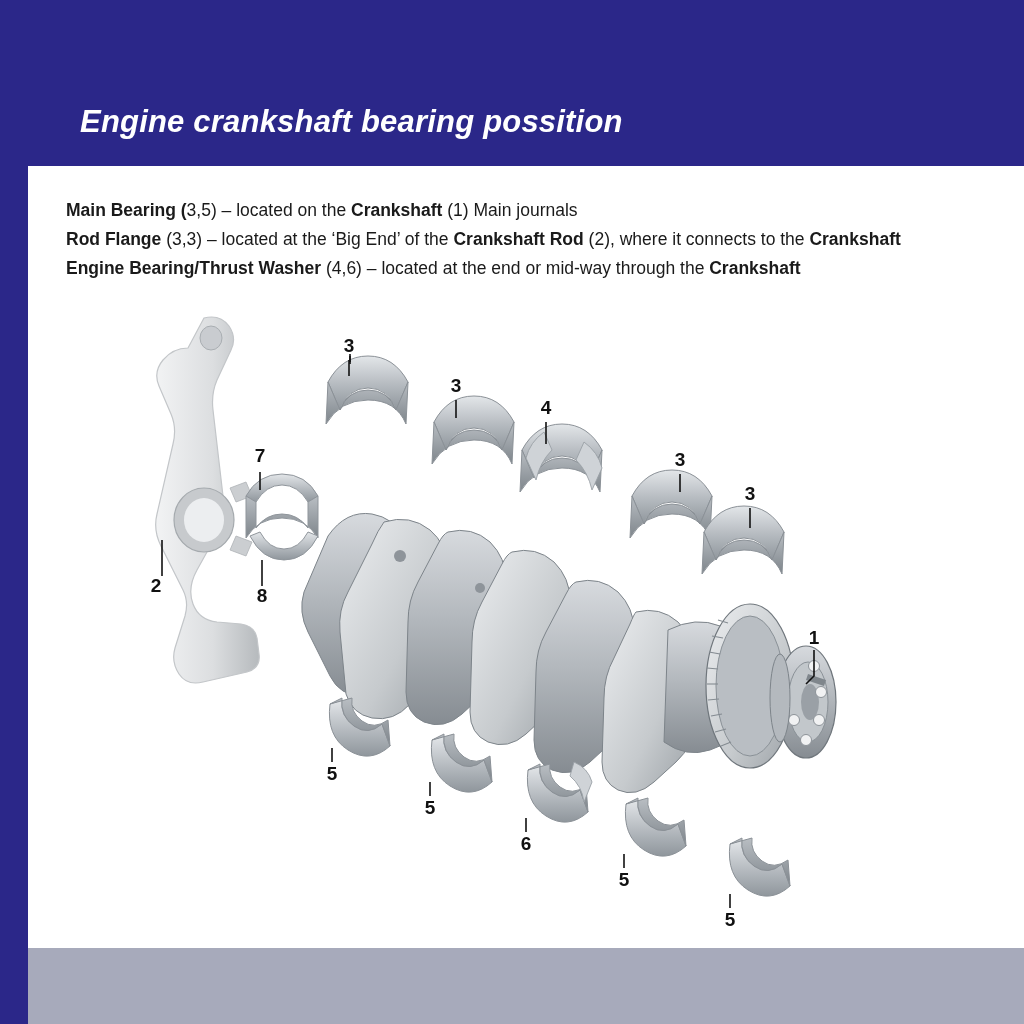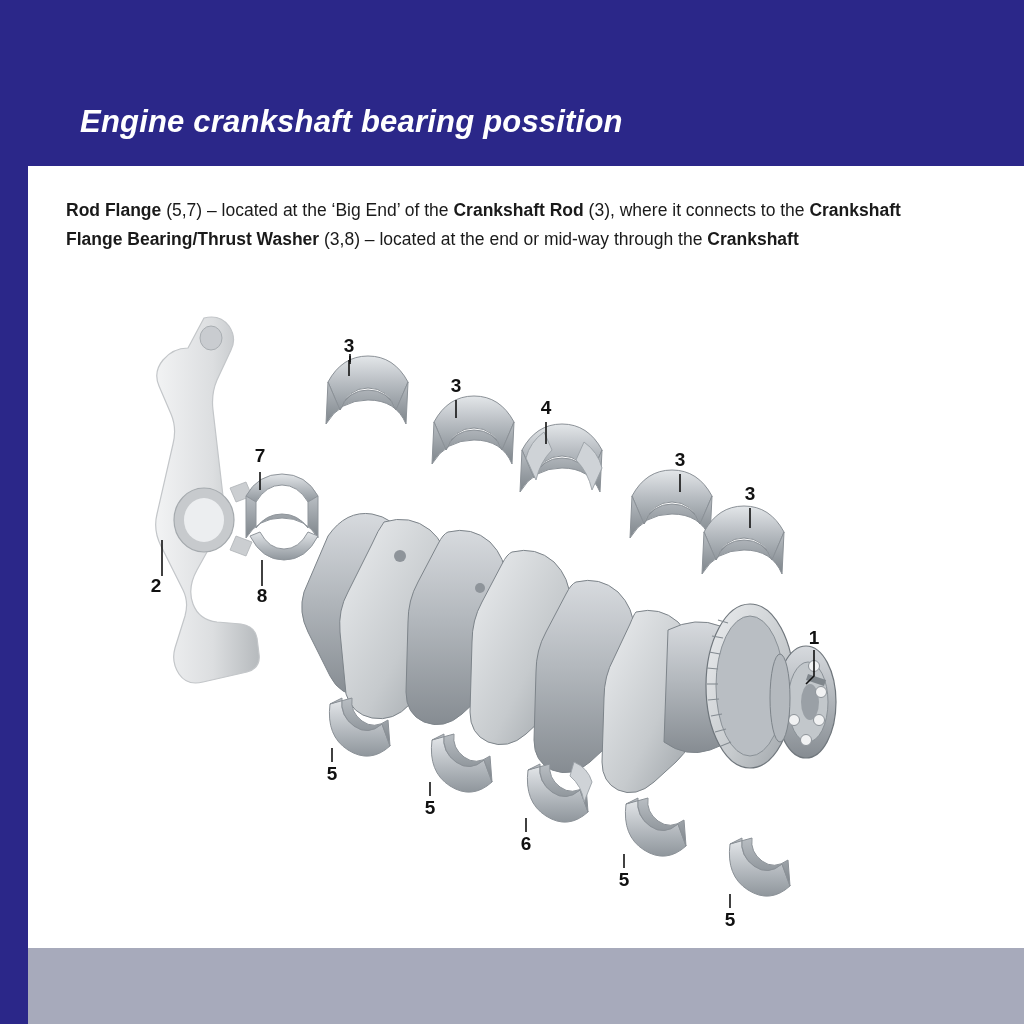--- a/index.html
+++ b/index.html
@@ -96,22 +96,23 @@
 
 <div id="page">
 
   <div class="left-band" style="background: rgb(43, 39, 137);"></div>
 
   <div class="header" style="background: rgb(43, 39, 137);">
     <div class="header-title" style="color: rgb(255, 255, 255);">Engine crankshaft bearing possition</div>
   </div>
 
   <div class="legend">
-    <div class="line" id="legend-line-1"><b>Rod Flange</b><span> (5,7) – located at the ‘Big End’ of the </span><b>Crankshaft Rod</b><span> (3), where it connects to the </span><b>Crankshaft</b></div>
-    <div class="line" id="legend-line-2"><b>Flange Bearing/Thrust Washer</b><span> (3,8) – located at the end or mid-way through the </span><b>Crankshaft</b></div>
+    <div class="line" id="legend-line-0"><b>Main Bearing (</b><span>3,5) – located on the </span><b>Crankshaft</b><span> (1) Main journals</span></div>
+    <div class="line" id="legend-line-1"><b>Rod Flange</b><span> (3,3) – located at the ‘Big End’ of the </span><b>Crankshaft Rod</b><span> (2), where it connects to the </span><b>Crankshaft</b></div>
+    <div class="line" id="legend-line-2"><b>Engine Bearing/Thrust Washer</b><span> (4,6) – located at the end or mid-way through the </span><b>Crankshaft</b></div>
   </div>
 
   <div class="figure">
     <svg width="996" height="640" viewBox="0 0 996 640" xmlns="http://www.w3.org/2000/svg">
       <defs>
         <linearGradient id="gMetal" x1="0" y1="0" x2="0" y2="1">
           <stop offset="0%" stop-color="#d7dade"></stop>
           <stop offset="45%" stop-color="#b3b8bd"></stop>
           <stop offset="100%" stop-color="#868c92"></stop>
         </linearGradient>

